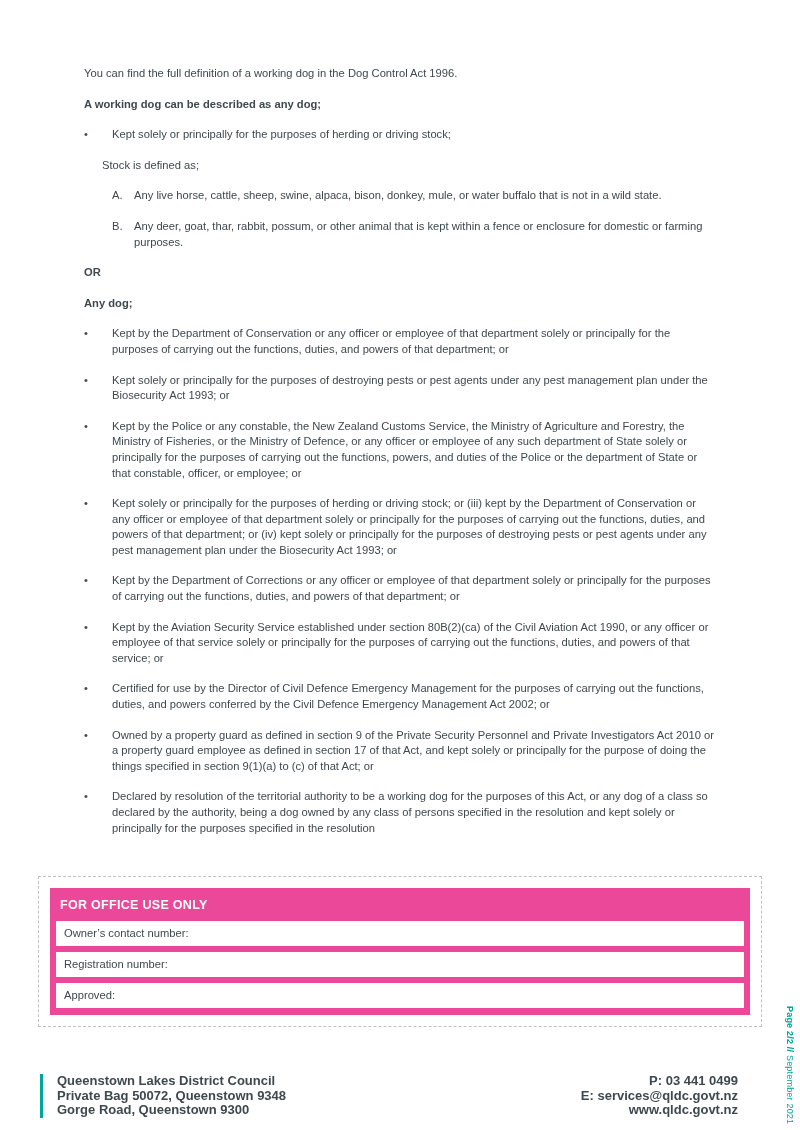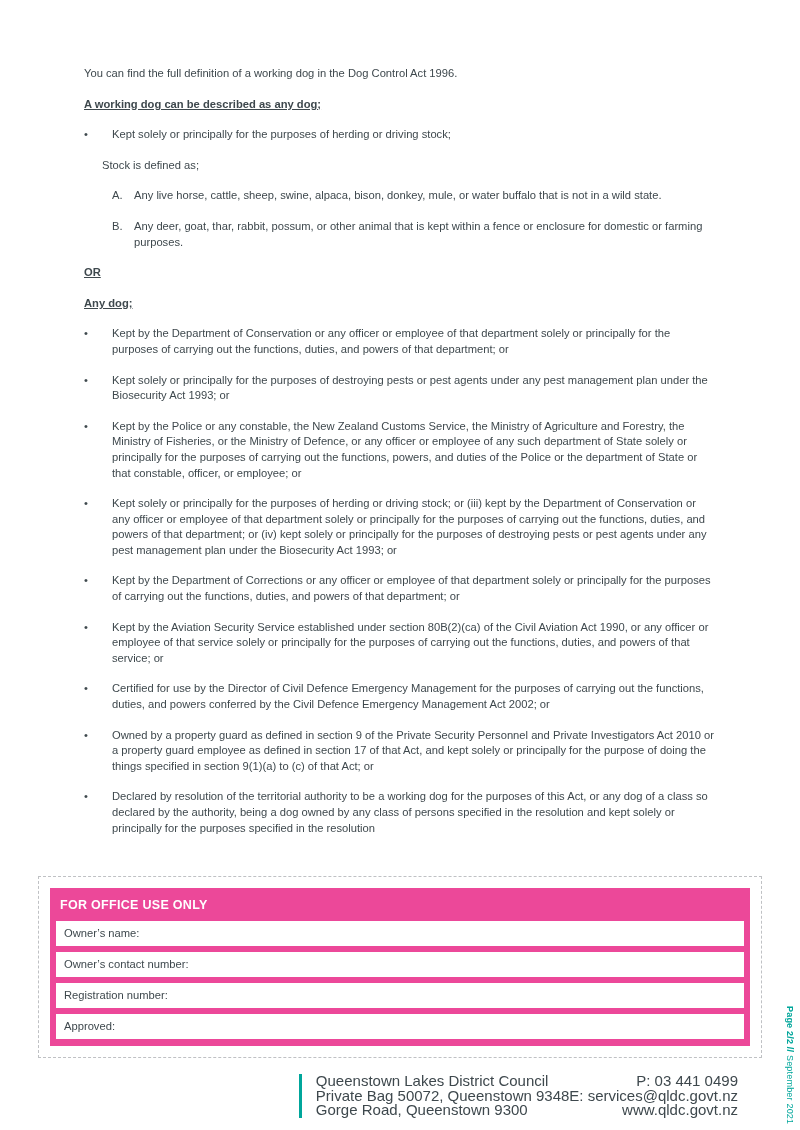--- a/index.html
+++ b/index.html
@@ -1,40 +1,40 @@
 <!DOCTYPE html>
 <html><head>
 <meta charset="utf-8">
 <style>
   * { margin:0; padding:0; box-sizing:border-box; }
   html,body { background:#ffffff; }
   body { font-family:"Liberation Sans","DejaVu Sans",sans-serif; }
   .page { position:relative; width:800px; height:1130px; background:#fff; overflow:hidden; color:#3e484d; margin:0 auto; }
   .content { padding:66px 84px 1px; font-size:11.2px; line-height:15.6px; }
   .para { margin-bottom:15px; }
-  .bold { font-weight:bold;text-decoration:underline; }
+  .bold { font-weight:bold; }
   .bullet { display:flex; margin-bottom:15px; }
   .bullet .dot { flex:0 0 28px; }
   .bullet .btext { flex:1 1 auto; }
   .indent1 { margin-left:18px; }
   .sublist { margin-left:28px; }
   .subitem { display:flex; margin-bottom:15px; }
   .subitem .letter { flex:0 0 22px; }
   .subitem .stext { flex:1 1 auto; }
 
   .office-box { margin:24px 38px 0; border:1px dashed #bfc1c4; padding:11px; }
   .office-inner { background:#ec4899; padding-bottom:1px; }
   .office-title { color:#ffffff; font-weight:bold; font-size:12.5px; letter-spacing:.3px; padding:10px 10px 9px; }
   .office-row { background:#ffffff; margin:0 6px 6px; height:25px; line-height:25px; padding-left:8px; font-size:11.2px; }
   .office-split { display:flex; margin:0 6px 6px; gap:24px;justify-content:flex-end; }
   .office-cell { background:#ffffff; height:25px; line-height:25px; padding-left:8px; font-size:11.2px; }
   .cell-approved { flex:63 1 0; }
   .cell-date { flex:37 1 0; }
 
-  .footer { position:absolute; left:40px; right:62px; bottom:12px; display:flex; justify-content:flex-end; font-size:15px; line-height:14.6px; color:#3e484d; }
+  .footer { position:absolute; left:40px; right:62px; bottom:12px; display:flex; justify-content:space-between; font-size:13px; line-height:14.6px; color:#3e484d;font-weight:bold; }
   .footer-left { border-left:3px solid #00a69b; padding-left:14px; }
   .footer-right { text-align:right; }
 
   .side-label { position:absolute; right:5px; bottom:6px; writing-mode:vertical-rl; color:#00a69b; font-size:9px; letter-spacing:.2px; white-space:nowrap; }
   .side-label .pg { font-weight:bold; }
 </style>
 </head>
 <body>
 
 <div class="page">
@@ -102,21 +102,20 @@
     <div class="bullet">
       <span class="dot">•</span>
       <span class="btext">Declared by resolution of the territorial authority to be a working dog for the purposes of this Act, or any dog of a class so declared by the authority, being a dog owned by any class of persons specified in the resolution and kept solely or principally for the purposes specified in the resolution</span>
     </div>
 
   </div>
 
   <div class="office-box">
     <div class="office-inner">
       <div class="office-title">FOR OFFICE USE ONLY</div>
-      <div class="office-row">Owner’s name:</div>
       <div class="office-row">Owner’s contact number:</div>
       <div class="office-row">Registration number:</div>
       <div class="office-split">
         <div class="office-cell cell-approved">Approved:</div>
       </div>
     </div>
   </div>
 
   <div class="footer">
     <div class="footer-left">

